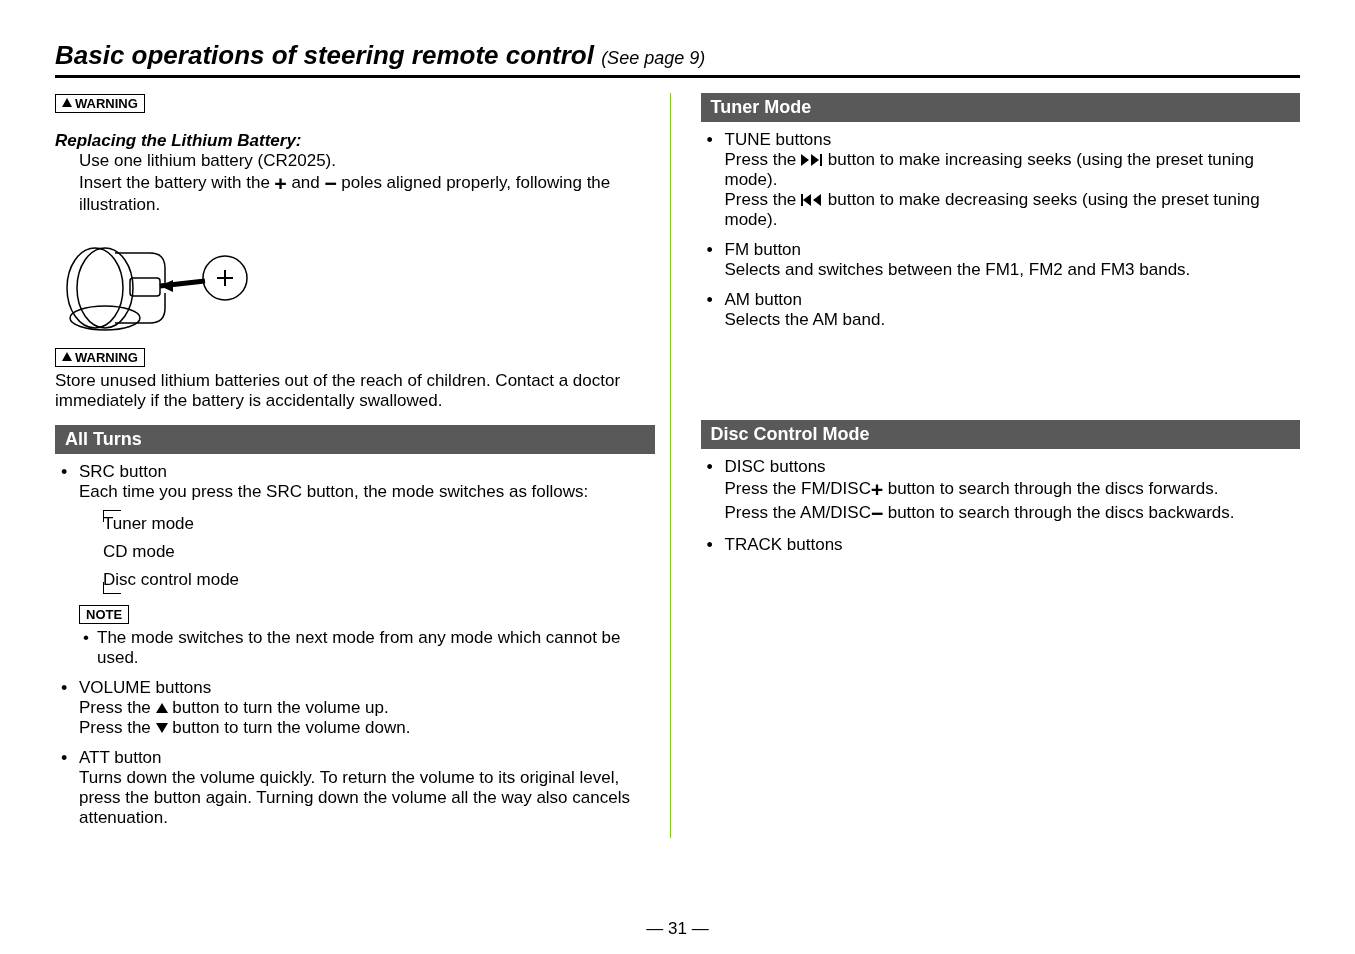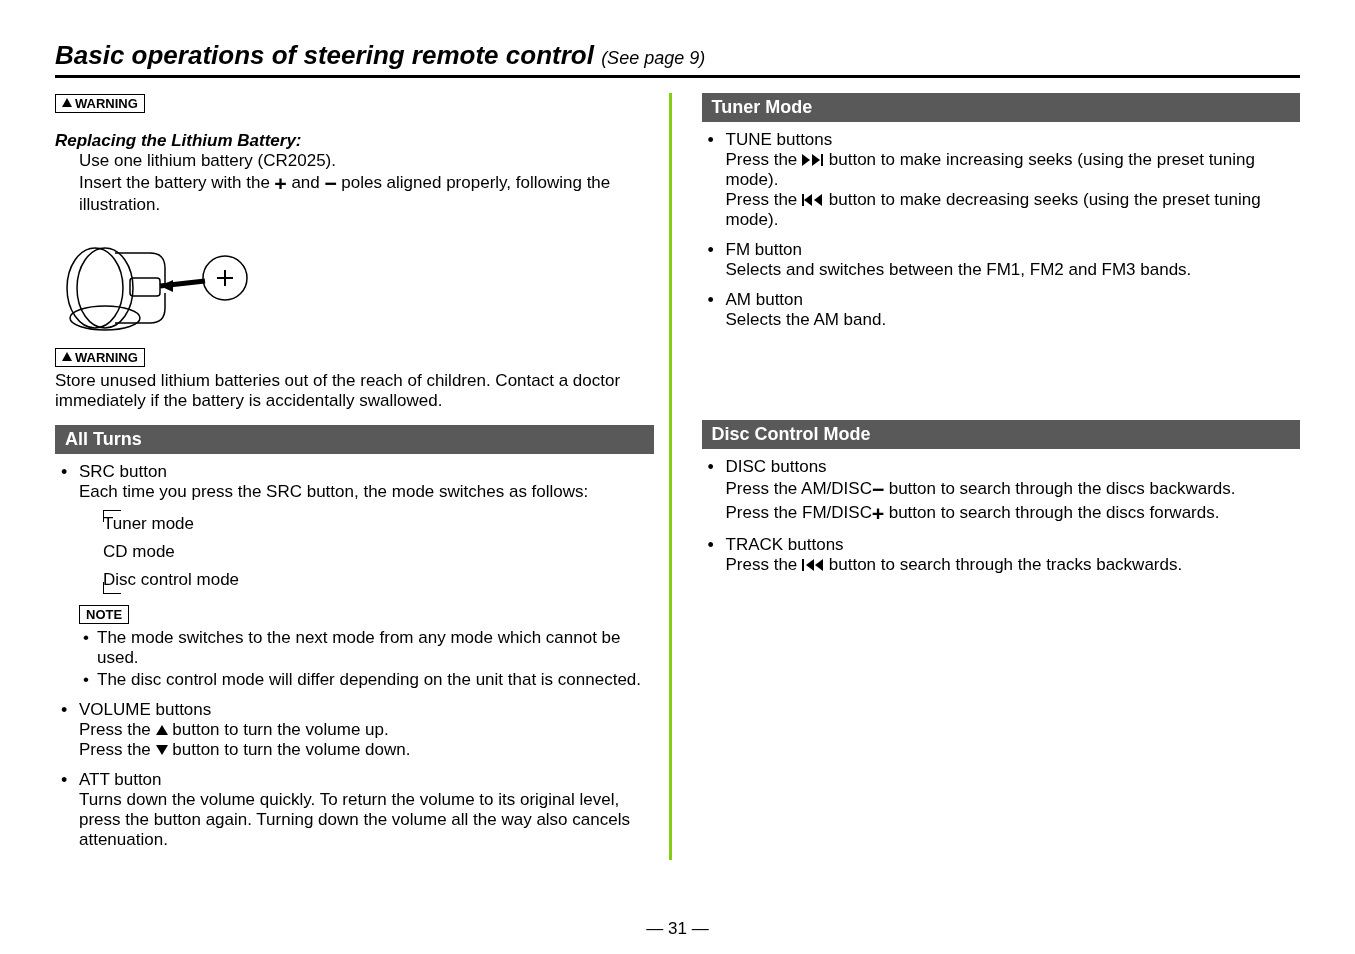--- a/index.html
+++ b/index.html
@@ -24,21 +24,21 @@
     .page-title .sub {
       font-size: 18px;
       font-weight: normal;
     }
     .columns {
       display: flex;
       gap: 30px;
     }
     .col {
       flex: 1;
-      border-right: 3px solid #84cc16;
+      border-right: 1px solid #84cc16;
       padding-right: 15px;
     }
     .col:last-child {
       border-right: none;
       padding-right: 0;
     }
     .warning-label, .note-label {
       display: inline-block;
       border: 1.5px solid #000;
       font-weight: bold;
@@ -215,21 +215,20 @@
         <div class="mode-items">
           <div class="mode-item">Tuner mode</div>
           <div class="mode-item">CD mode</div>
           <div class="mode-item">Disc control mode</div>
         </div>
         <div class="mode-bracket-bottom"></div>
       </div>
 
       <div class="note-label">NOTE</div>
       <div class="sub-bullet">The mode switches to the next mode from any mode which cannot be used.</div>
-      <div class="sub-bullet">The disc control mode will differ depending on the unit that is connected.</div>
     </div>
 
     <div class="bullet-item">
       <div class="bullet-title">VOLUME buttons</div>
       <div>
         <span>Press the </span><span class="tri-up"></span><span> button to turn the volume up.</span>
       </div>
       <div>
         <span>Press the </span><span class="tri-down"></span><span> button to turn the volume down.</span>
       </div>
@@ -273,34 +272,27 @@
         <div class="bullet-title">AM button</div>
         <div>Selects the AM band.</div>
       </div>
     </div>
 
     <div class="section-header">Disc Control Mode</div>
 
     <div class="bullet-item">
       <div class="bullet-title">DISC buttons</div>
       <div>
+        <span>Press the FM/DISC</span><span class="plus-sign">+</span><span> button to search through the discs forwards.</span>
+      </div>
+      <div>
         <span>Press the AM/DISC</span><span class="minus-sign">−</span><span> button to search through the discs backwards.</span>
       </div>
-      <div>
-        <span>Press the FM/DISC</span><span class="plus-sign">+</span><span> button to search through the discs forwards.</span>
-      </div>
     </div>
 
     <div class="bullet-item">
       <div class="bullet-title">TRACK buttons</div>
-      <div>
-        <span>Press the </span><svg class="icon-svg" viewBox="0 0 22 14">
-            <rect x="0" y="1" width="2" height="12" fill="#000"></rect>
-            <polygon points="12,1 4,7 12,13" fill="#000"></polygon>
-            <polygon points="21,1 13,7 21,13" fill="#000"></polygon>
-          </svg><span> button to search through the tracks backwards.</span>
-      </div>
     </div>
 
   </div>
 </div>
 
 <div class="page-num">— <span>31</span> —</div>
 
 </body></html>

